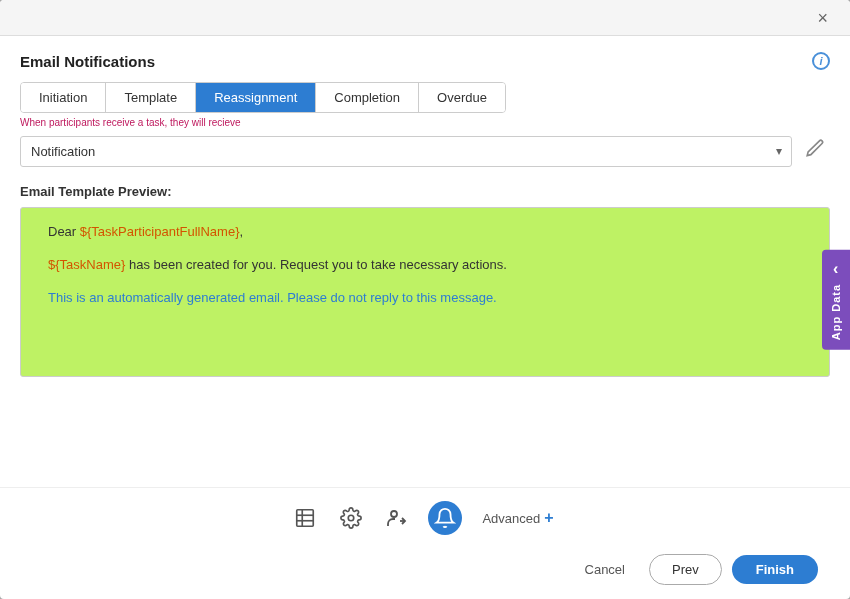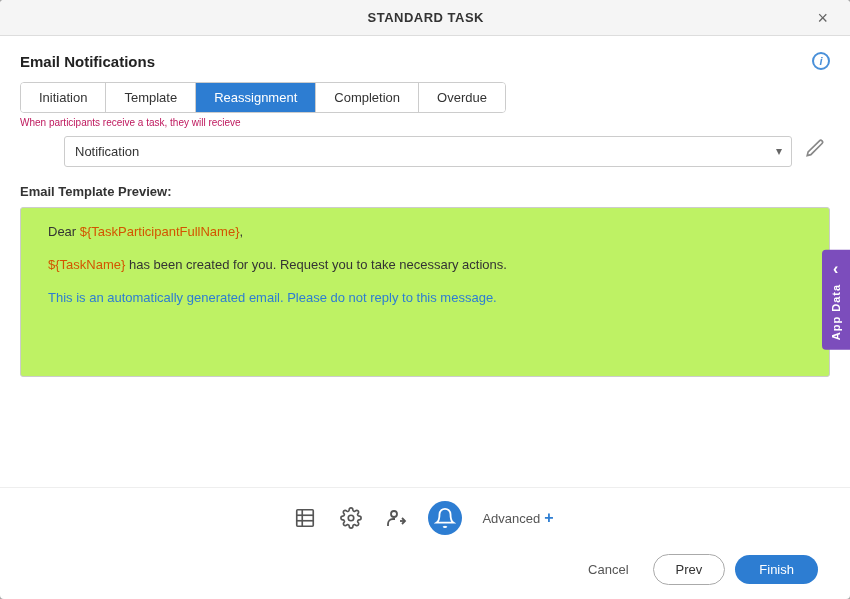--- a/index.html
+++ b/index.html
@@ -115,21 +115,20 @@
     .label-text {
       font-size: 10px;
       color: #be185d;
       margin-bottom: 6px;
     }
     .select-row {
       display: flex;
       align-items: center;
       gap: 8px;
       margin-bottom: 16px;
-      margin-left: 44px;
     }
     .select-wrapper {
       flex: 1;
       position: relative;
     }
     .select-wrapper select {
       width: 100%;
       padding: 7px 32px 7px 10px;
       border: 1px solid #ccc;
       border-radius: 3px;
@@ -242,21 +241,21 @@
       padding: 7px 22px;
     }
     .btn-finish {
       background: #2d7dd2;
       border: none;
       border-radius: 20px;
       font-size: 13px;
       color: #fff;
       cursor: pointer;
       padding: 7px 24px;
-      font-weight: 400;
+      font-weight: 700;
     }
     .app-data-side {
       position: absolute;
       right: 0;
       top: 50%;
       transform: translateY(-50%);
       display: flex;
       flex-direction: column;
       align-items: center;
     }
@@ -289,21 +288,20 @@
     }
   </style>
 </head>
 <body>
 
 <div class="modal-overlay">
   <div class="modal">
 
     <div class="modal-header">
       <div style="width:24px"></div>
-      <span class="modal-title">STANDARD TASK</span>
       <button class="close-btn">×</button>
     </div>
 
     <div class="modal-body">
 
       <div class="section-title">
         <span>Email Notifications</span>
         <span class="info-icon">i</span>
       </div>
 

